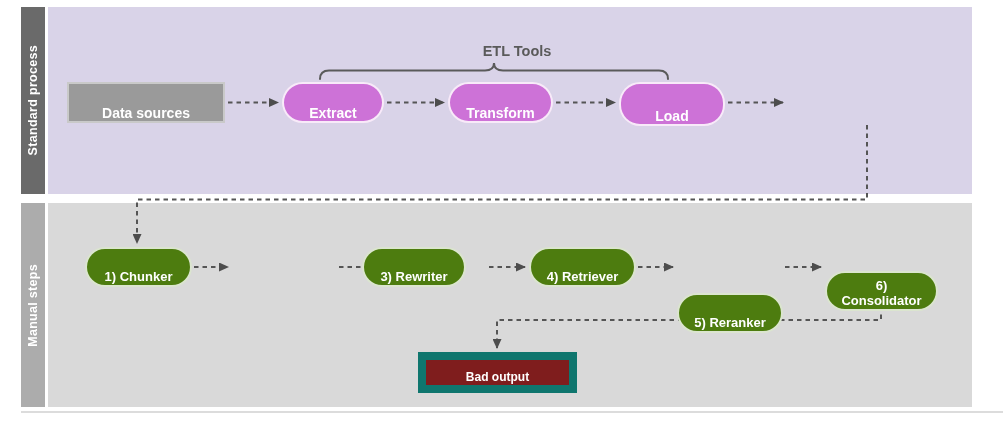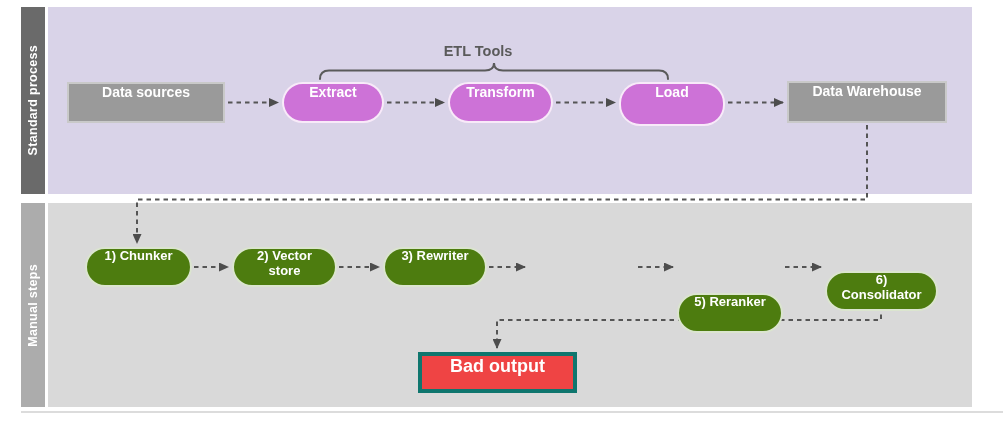--- a/index.html
+++ b/index.html
@@ -43,21 +43,21 @@
     left: 0; top: 0;
     width: 1003px; height: 430px;
     z-index: 2;
     pointer-events: none;
   }
 
   .node {
     position: absolute;
     z-index: 3;
     display: flex;
-    align-items: flex-start;
+    align-items: flex-end;
     justify-content: center;
     text-align: center;
     box-sizing: border-box;
     color: #ffffff;
     font-weight: bold;
     line-height: 1.15;
   }
   .rect-gray {
     background: #9a9a9a;
     border: 2px solid #c9c9c9;
@@ -70,28 +70,28 @@
     font-size: 14px;
   }
   .pill-gray {
     background: #4d7c0f;
     border: 2px solid rgba(255,255,255,0.8);
     border-radius: 20px;
     font-size: 13px;
     padding: 0 10px;
   }
   .rect-yellow {
-    background: #ef4444;
-    border: 4px solid #0f766e;
-    font-size: 18px;
+    background: #7f1d1d;
+    border: 8px solid #0f766e;
+    font-size: 12px;
   }
 
   .etl-label {
     position: absolute;
-    left: 423px;
+    left: 462px;
     top: 43px;
     width: 110px;
     text-align: center;
     font-size: 14.5px;
     font-weight: bold;
     color: #5a5a5a;
     z-index: 3;
   }
   .bottom-divider {
     position: absolute;
@@ -105,21 +105,21 @@
 
   
   #n-data-sources   { left: 67px;  top: 82px;  width: 158px; height: 41px; }
   #n-extract        { left: 282px; top: 82px;  width: 102px; height: 41px; }
   #n-transform      { left: 448px; top: 82px;  width: 105px; height: 41px; }
   #n-load           { left: 619px; top: 82px;  width: 106px; height: 44px; }
   #n-data-warehouse { left: 787px; top: 81px;  width: 160px; height: 42px; }
 
   #n-chunker        { left: 85px;  top: 247px; width: 107px; height: 40px; }
   #n-vector-store   { left: 232px; top: 247px; width: 105px; height: 40px; }
-  #n-rewriter       { left: 383px; top: 247px; width: 104px; height: 40px; }
+  #n-rewriter       { left: 362px; top: 247px; width: 104px; height: 40px; }
   #n-retriever      { left: 529px; top: 247px; width: 107px; height: 40px; }
   #n-reranker       { left: 677px; top: 247px; width: 106px; height: 40px; margin-top: 46px; }
   #n-consolidator   { left: 825px; top: 247px; width: 113px; height: 40px; margin-top: 24px; }
   #n-bad-output     { left: 418px; top: 352px; width: 159px; height: 41px; }
 </style>
 </head>
 <body>
 
 <div class="canvas">
 
@@ -169,33 +169,30 @@
   </div>
   <div id="n-extract" class="node pill-magenta">
     <span>Extract</span>
   </div>
   <div id="n-transform" class="node pill-magenta">
     <span>Transform</span>
   </div>
   <div id="n-load" class="node pill-magenta">
     <span>Load</span>
   </div>
-  <div id="n-data-warehouse" class="node rect-gray">
-    <span>Data Warehouse</span>
-  </div>
 
   <div id="n-chunker" class="node pill-gray">
     <span>1) Chunker</span>
   </div>
-  <div id="n-vector-store" class="node pill-gray">
-    <span>2) Vector store</span>
-  </div>
   <div id="n-rewriter" class="node pill-gray">
     <span>3) Rewriter</span>
   </div>
+  <div id="n-retriever" class="node pill-gray">
+    <span>4) Retriever</span>
+  </div>
   <div id="n-reranker" class="node pill-gray">
     <span>5) Reranker</span>
   </div>
   <div id="n-consolidator" class="node pill-gray">
     <span>6) Consolidator</span>
   </div>
 
   <div id="n-bad-output" class="node rect-yellow">
     <span>Bad output</span>
   </div>

